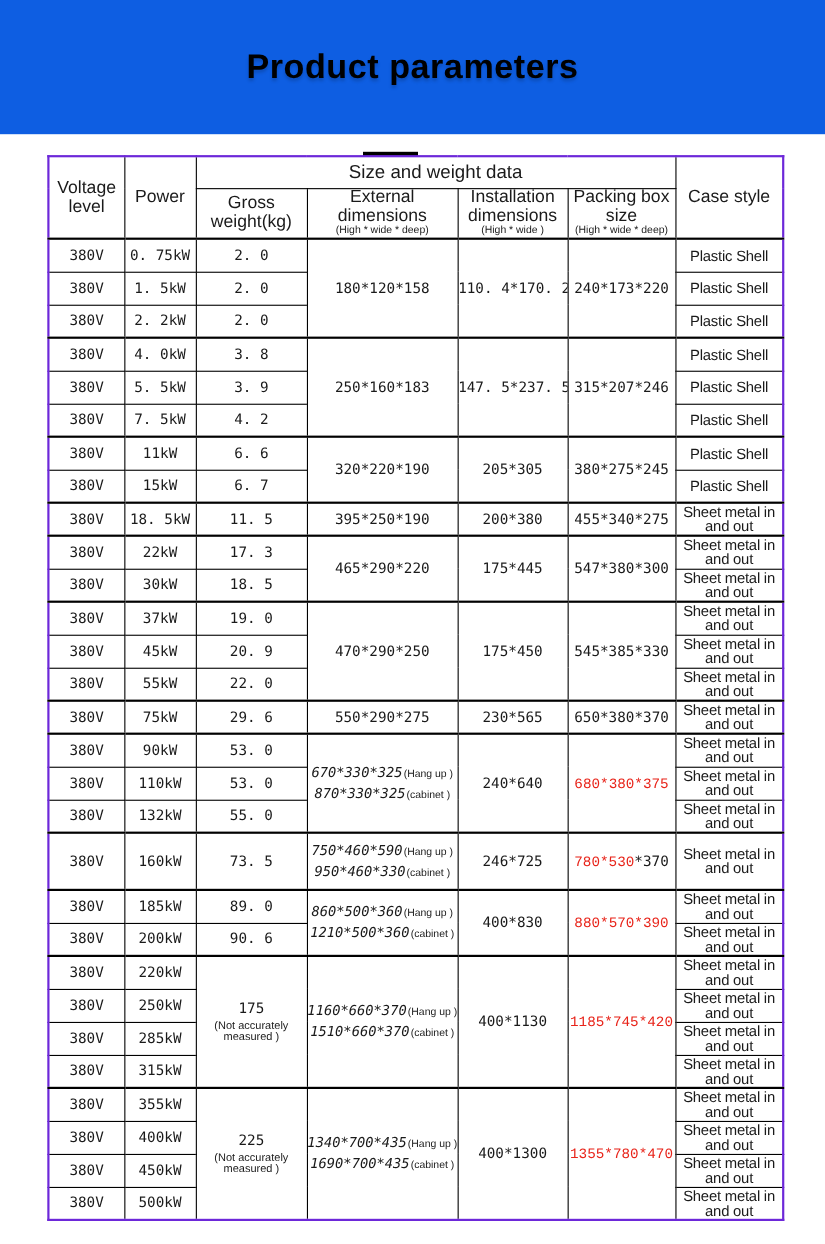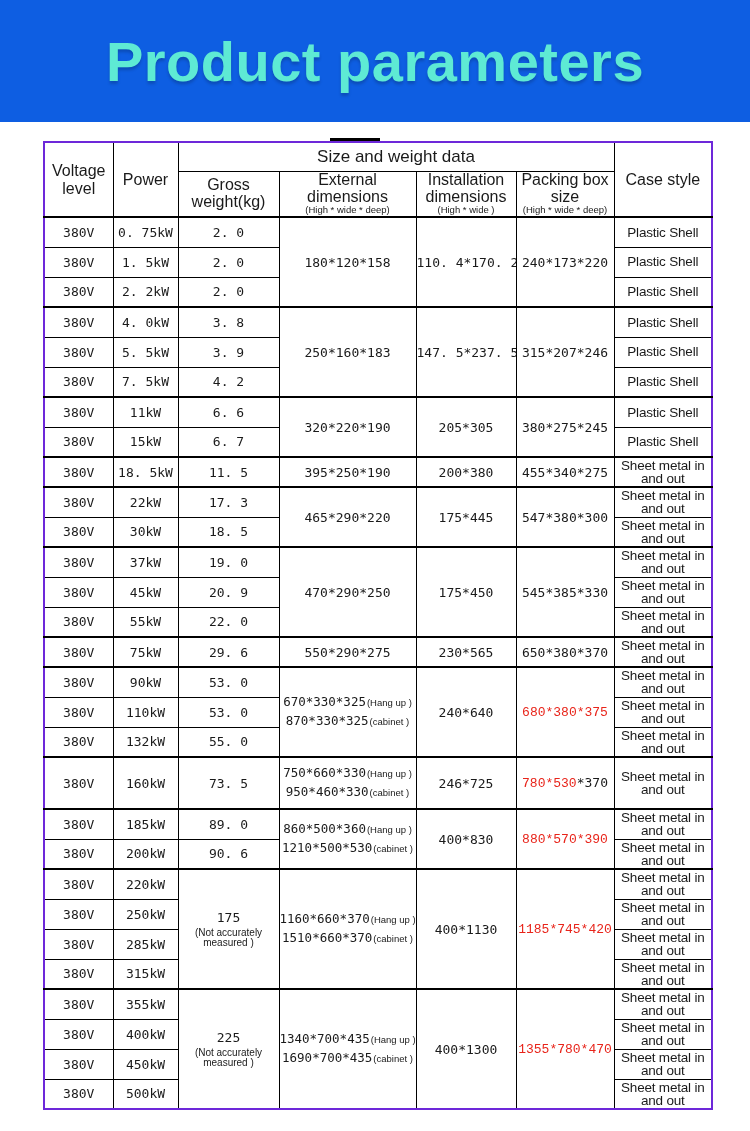--- a/index.html
+++ b/index.html
@@ -5,21 +5,21 @@
   html,body{margin:0;padding:0;}
   body{
     width:750px;height:1131px;background:#ffffff;position:relative;
     font-family:"Liberation Sans", sans-serif;color:#1a1a1a;
   }
   .banner{
     position:absolute;left:0;top:0;width:750px;height:122px;
     background:#0e5ee2;display:flex;align-items:center;justify-content:center;
   }
   .banner h1{
-    margin:12px;color:#5eead4;font-size:56px;font-weight:bold;letter-spacing:0.5px;
+    margin:12px;color:#000000;font-size:31px;font-weight:bold;letter-spacing:0.5px;
     text-shadow:0 3px 3px rgba(0,0,0,0.18);
   }
   .artifact-bar{
     position:absolute;left:330px;top:138px;width:50px;height:4px;background:#000;
   }
   table.params{
     position:absolute;left:43px;top:141px;width:668px;
     border-collapse:collapse;table-layout:fixed;
     border:2px solid #6d28d9;
   }
@@ -34,21 +34,21 @@
   tr.tall{height:52px;}
   tr.g > td{border-top:2px solid #000;}
   .hgroup{font-size:17px;margin-top:24px;}
   .hv{font-size:16px;line-height:1.1;}
   .hmain{font-size:16px;line-height:1.05;}
   .hnote{font-size:9.5px;line-height:1.1;white-space:nowrap;}
   .mono{font-family:"DejaVu Sans Mono", monospace;}
   td.num{font-size:13px;white-space:nowrap;}
   td.case{font-size:13.5px;line-height:0.98;letter-spacing:-0.2px;padding:0 1px;}
   .dimline{display:flex;align-items:baseline;justify-content:center;gap:1px;line-height:1.5;}
-  .dimnum{font-size:12.5px;white-space:nowrap;}
+  .dimnum{font-size:12.5px;white-space:nowrap;font-style:italic;}
   .nsm{font-size:9.5px;white-space:nowrap;}
   .red{color:#e8241a;font-family:Liberation Mono, monospace;}
   .gval{font-size:13px;line-height:1.4;}
   .gnote{font-size:10px;line-height:1.05;}
 </style>
 </head>
 <body>
 
 <header class="banner">
   <h1>Product parameters</h1>
@@ -232,21 +232,21 @@
       <td class="mono num">132kW</td>
       <td class="mono num">55. 0</td>
       <td class="case">Sheet metal in and out</td>
     </tr>
     <tr class="tall g">
       <td class="mono num">380V</td>
       <td class="mono num">160kW</td>
       <td class="mono num">73. 5</td>
       <td>
         <div class="dimline">
-            <span class="mono dimnum">750*660*330</span>
+            <span class="mono dimnum">750*460*590</span>
             <span class="nsm">(Hang up )</span>
           </div>
         <div class="dimline">
             <span class="mono dimnum">950*460*330</span>
             <span class="nsm">(cabinet )</span>
           </div>
       </td>
       <td class="mono num">246*725</td>
       <td class="mono num"><span class="red">780*530</span><span>*370</span></td>
       <td class="case">Sheet metal in and out</td>
@@ -254,21 +254,21 @@
     <tr class="r g">
       <td class="mono num">380V</td>
       <td class="mono num">185kW</td>
       <td class="mono num">89. 0</td>
       <td rowspan="2">
         <div class="dimline">
             <span class="mono dimnum">860*500*360</span>
             <span class="nsm">(Hang up )</span>
           </div>
         <div class="dimline">
-            <span class="mono dimnum">1210*500*530</span>
+            <span class="mono dimnum">1210*500*360</span>
             <span class="nsm">(cabinet )</span>
           </div>
       </td>
       <td class="mono num" rowspan="2">400*830</td>
       <td class="mono num red" rowspan="2">880*570*390</td>
       <td class="case">Sheet metal in and out</td>
     </tr>
     <tr class="r">
       <td class="mono num">380V</td>
       <td class="mono num">200kW</td>

